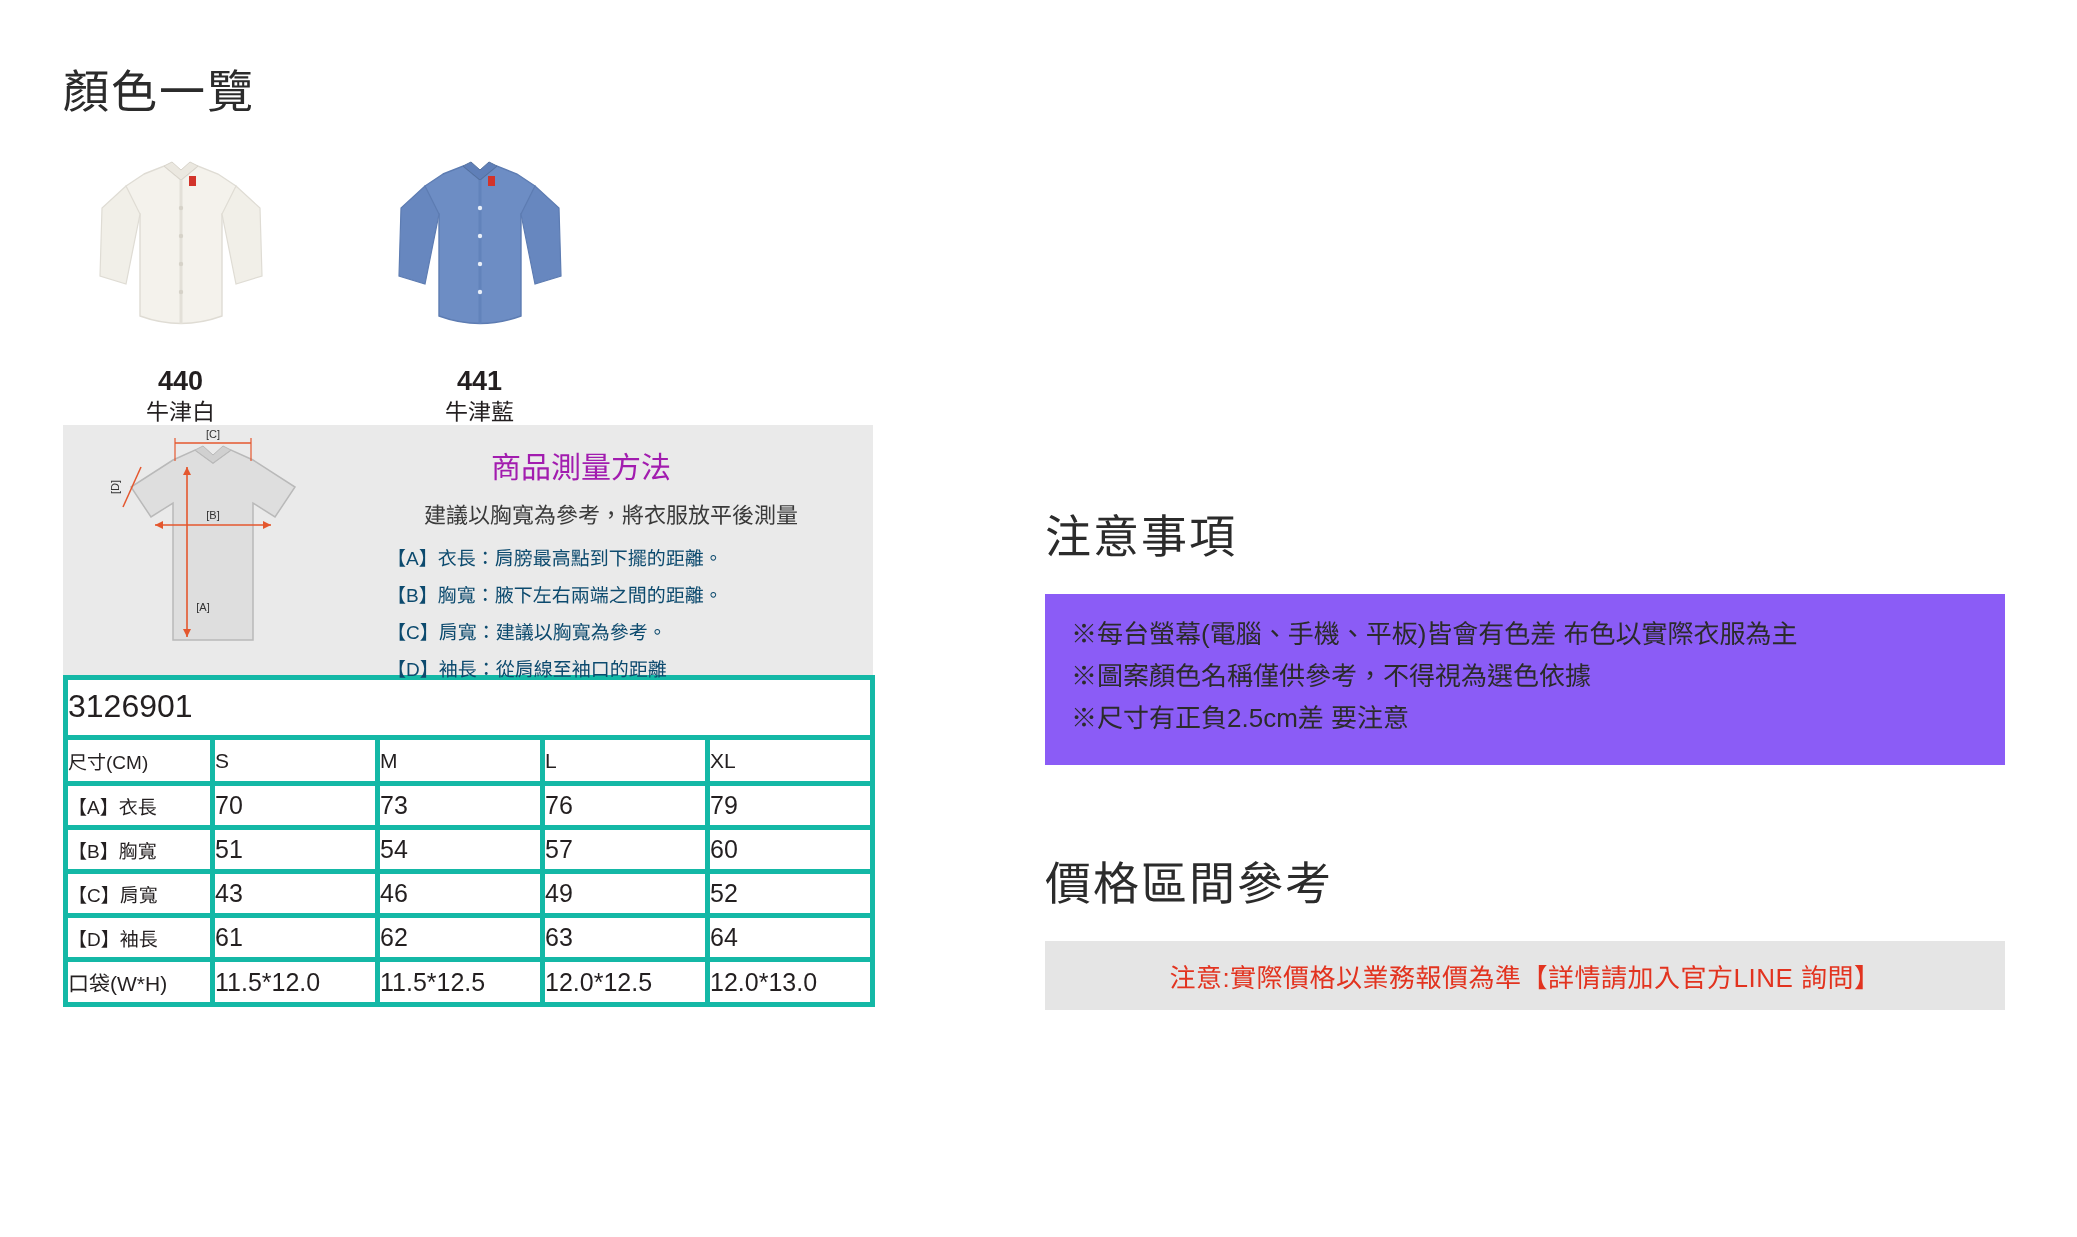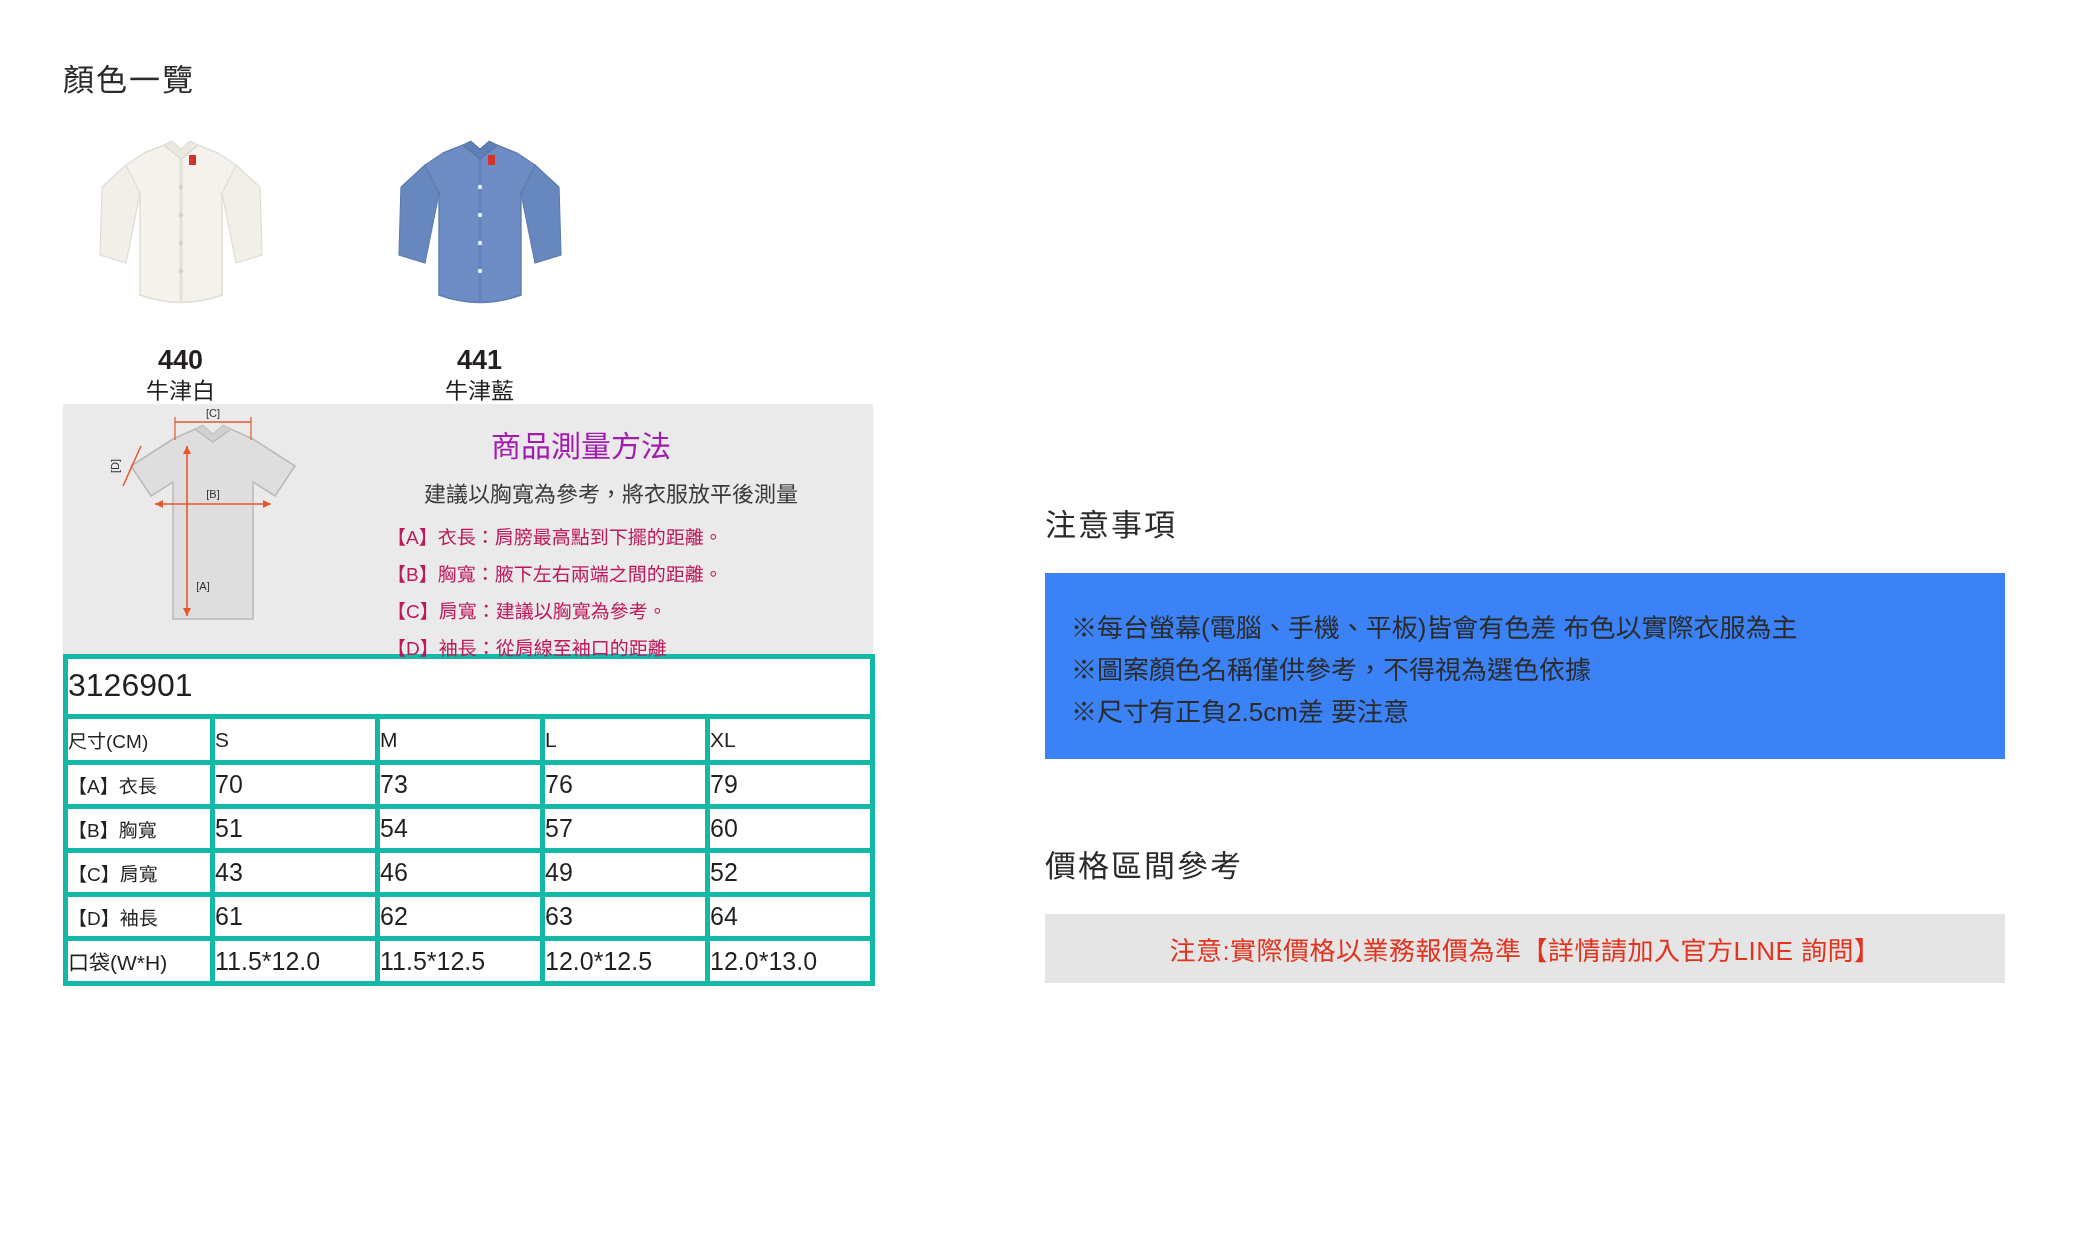--- a/index.html
+++ b/index.html
@@ -17,21 +17,21 @@
   }
 
   .page {
     position: relative;
     width: 2077px;
     height: 1237px;
   }
 
   
   .section-heading {
-    font-size: 31px;
+    font-size: 46px;
     font-weight: 400;
     letter-spacing: 2px;
     color: #2b2b2b;
     margin: 0;
   }
 
   
   .col-left {
     position: absolute;
     left: 63px;
@@ -104,21 +104,21 @@
   }
   .measure-sub {
     font-size: 22px;
     color: #3a3a3a;
     text-align: center;
     margin: 0 0 14px 0;
     padding-right: 20px;
   }
   .measure-item {
     font-size: 19px;
-    color: #be185d;
+    color: #0c4a6e;
     margin: 0 0 10px 0;
     padding-left: 18px;
   }
 
   
   table.size-table {
     border-collapse: collapse;
     width: 810px;
     table-layout: fixed;
   }
@@ -151,22 +151,22 @@
 
   
   .col-right {
     position: absolute;
     left: 1045px;
     top: 500px;
     width: 960px;
   }
   .notice-heading { margin-bottom: 28px; }
   .notice-box {
-    background: #3b82f6;
-    padding: 34px 26px 26px 26px;
+    background: #8b5cf6;
+    padding: 19px 26px 26px 26px;
     box-sizing: border-box;
     width: 960px;
   }
   .notice-line {
     font-size: 26px;
     color: #2b2b2b;
     line-height: 1.62;
     margin: 0;
   }
 

